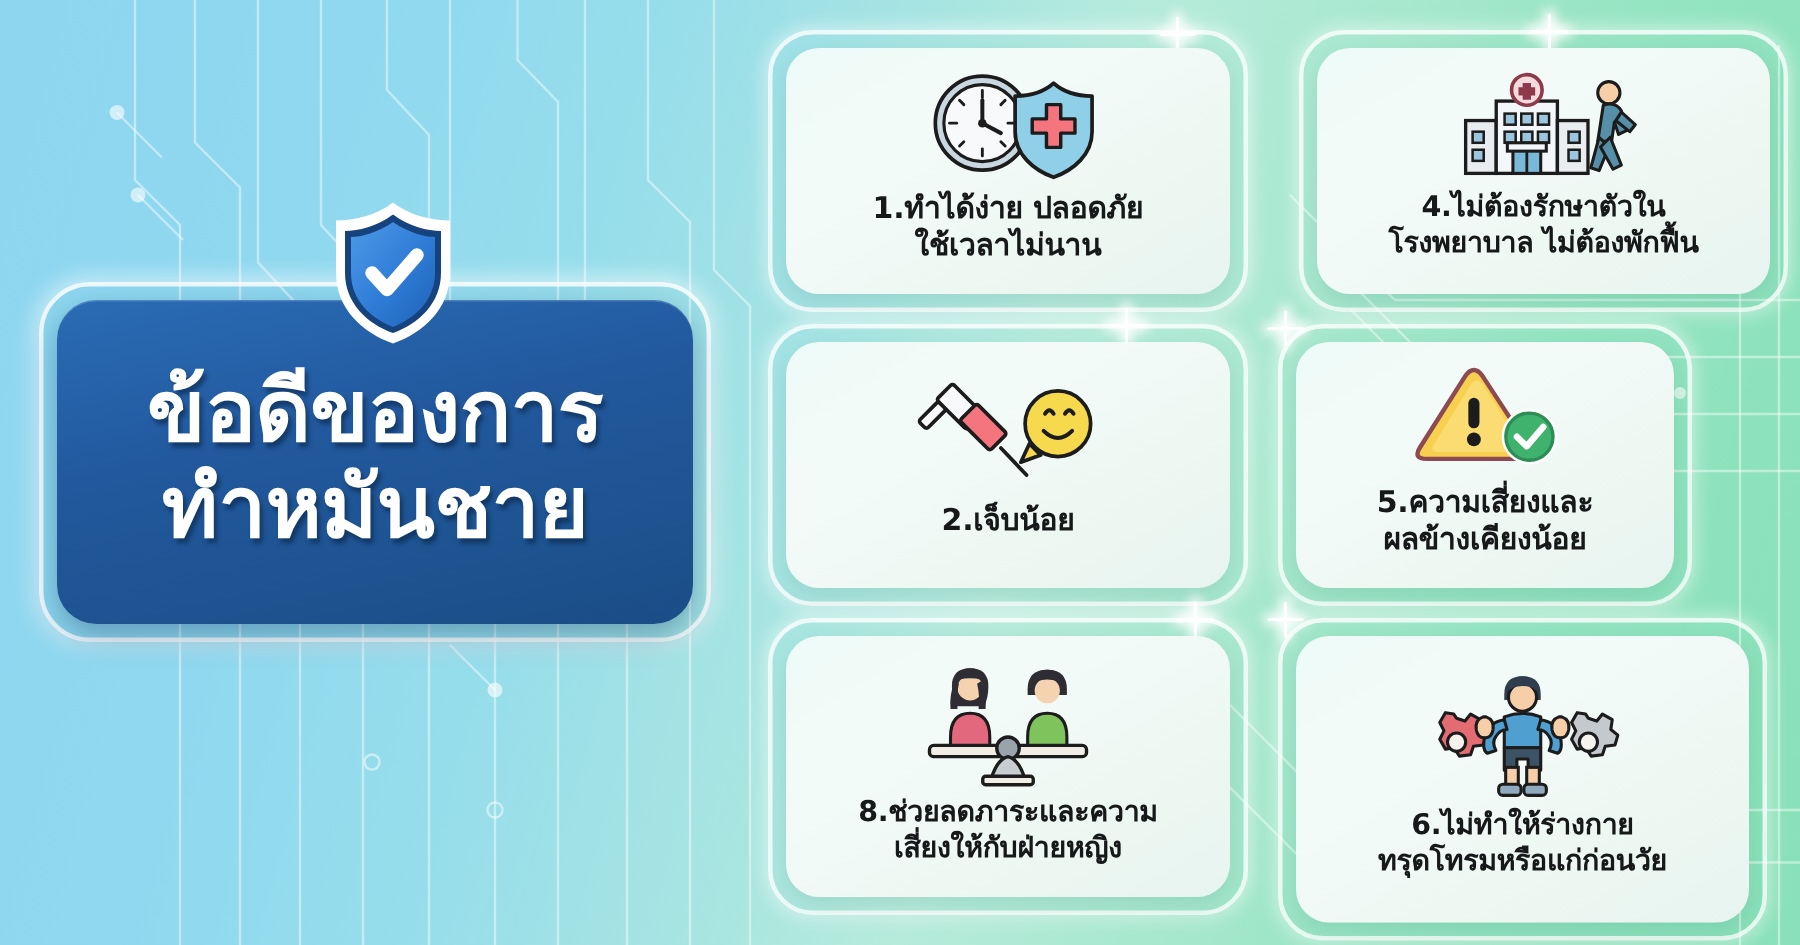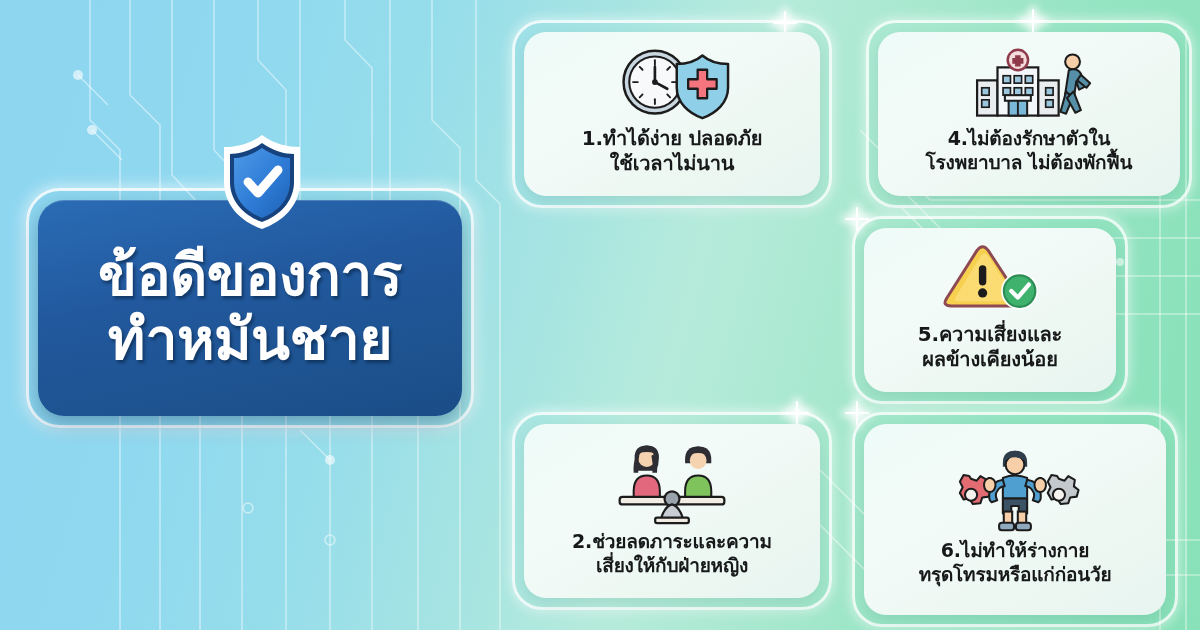--- a/index.html
+++ b/index.html
@@ -238,20 +238,42 @@
             <circle cx="48" cy="38" r="3" fill="#1c1c1c"></circle>
             <path d="M98 10 C90 17 79 19 71 19 L71 44 C71 60 84 71 98 76 C112 71 125 60 125 44 L125 19 C117 19 106 17 98 10 Z" fill="#8fd0e8" stroke="#1c1c1c" stroke-width="2.6" stroke-linejoin="round"></path>
             <path d="M93 25 h10 v10 h10 v10 h-10 v10 h-10 v-10 h-10 v-10 h10 z" fill="#f4757e" stroke="#1c1c1c" stroke-width="2.4" stroke-linejoin="round"></path>
           </svg>
         </div>
         <div class="card-label">1.ทำได้ง่าย ปลอดภัย
 ใช้เวลาไม่นาน</div>
       </div>
     </div>
 
+    <div class="card-slot" style="left:24px; top:228px; width:296px; height:164px;">
+      <div class="card-outer"></div>
+      <div class="sparkle" style="left:214px; top:-24px;"></div>
+      <div class="card">
+        <div class="card-icon">
+          <svg viewBox="0 0 130 80" width="130" height="76">
+            <g stroke="#1c1c1c" stroke-width="2.6" stroke-linecap="round" stroke-linejoin="round" fill="#f7f9fa">
+              <rect x="8" y="14" width="8" height="20" rx="2" transform="rotate(45 12 24)"></rect>
+              <rect x="16" y="10" width="30" height="16" rx="2" transform="rotate(45 31 18)"></rect>
+              <rect x="33" y="24" width="30" height="17" rx="2" transform="rotate(45 48 32)" fill="#f4757e"></rect>
+              <line x1="60" y1="47" x2="78" y2="66"></line>
+            </g>
+            <circle cx="100" cy="30" r="23" fill="#f7d94d" stroke="#1c1c1c" stroke-width="2.6"></circle>
+            <path d="M80 44 L74 57 L88 52 Z" fill="#f7d94d" stroke="#1c1c1c" stroke-width="2.6" stroke-linejoin="round"></path>
+            <path d="M91 23 q3 -5 6 0" fill="none" stroke="#1c1c1c" stroke-width="2.8" stroke-linecap="round"></path>
+            <path d="M105 23 q3 -5 6 0" fill="none" stroke="#1c1c1c" stroke-width="2.8" stroke-linecap="round"></path>
+            <path d="M90 35 q10 10 20 0" fill="none" stroke="#1c1c1c" stroke-width="2.8" stroke-linecap="round"></path>
+          </svg>
+        </div>
+        <div class="card-label">2.เจ็บน้อย</div>
+      </div>
+    </div>
 
     <div class="card-slot" style="left:24px; top:424px; width:296px; height:174px;">
       <div class="card-outer"></div>
       <div class="sparkle" style="left:260px; top:-24px;"></div>
       <div class="card">
         <div class="card-icon tall">
           <svg viewBox="0 0 140 92" width="132" height="86">
 
             <path d="M30 20 q0 -13 13 -13 q13 0 13 13 q0 8 -3 14 l-20 0 q-3 -6 -3 -14 Z" fill="#2d2d33"></path>
             <circle cx="43" cy="21" r="9" fill="#f6d3b0"></circle>
@@ -264,21 +286,21 @@
             <circle cx="98" cy="23" r="9" fill="#f6d3b0"></circle>
             <path d="M85 20 q2 -12 13 -12 q11 0 13 12 q-5 -5 -13 -5 q-8 0 -13 5 Z" fill="#2d2d33"></path>
             <path d="M84 56 q0 -17 14 -17 q14 0 14 17 l0 8 l-28 0 Z" fill="#7fc35c" stroke="#1c1c1c" stroke-width="2.2" stroke-linejoin="round"></path>
 
             <rect x="14" y="62" width="112" height="8" rx="3" fill="#f1ede4" stroke="#1c1c1c" stroke-width="2.4"></rect>
             <circle cx="70" cy="64" r="8" fill="#9aa3ab" stroke="#1c1c1c" stroke-width="2.4"></circle>
             <path d="M58 86 q4 -14 12 -16 q8 2 12 16 Z" fill="#c8cdd3" stroke="#1c1c1c" stroke-width="2.4" stroke-linejoin="round"></path>
             <rect x="52" y="84" width="36" height="6" rx="2" fill="#f1ede4" stroke="#1c1c1c" stroke-width="2.4"></rect>
           </svg>
         </div>
-        <div class="card-label sm">2.ช่วยลดภาระและความ
+        <div class="card-label sm">8.ช่วยลดภาระและความ
 เสี่ยงให้กับฝ่ายหญิง</div>
       </div>
     </div>
 
     <div class="card-slot" style="left:378px; top:32px; width:302px; height:164px;">
       <div class="card-outer"></div>
       <div class="sparkle" style="left:142px; top:-24px;"></div>
       <div class="card">
         <div class="card-icon">
           <svg viewBox="0 0 140 82" width="134" height="76">

